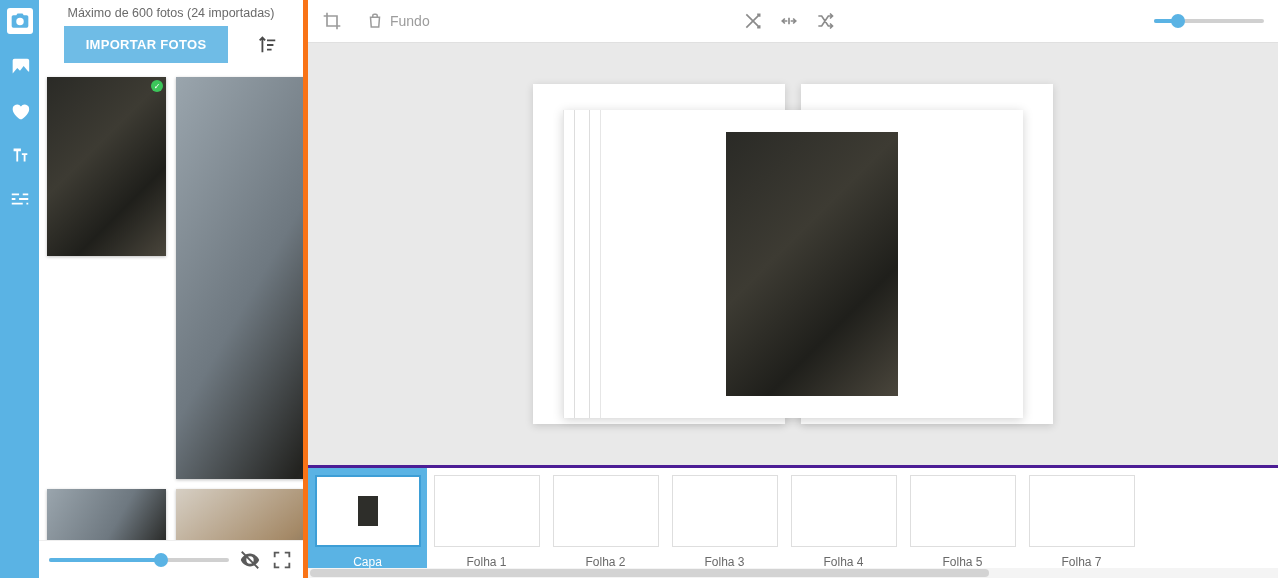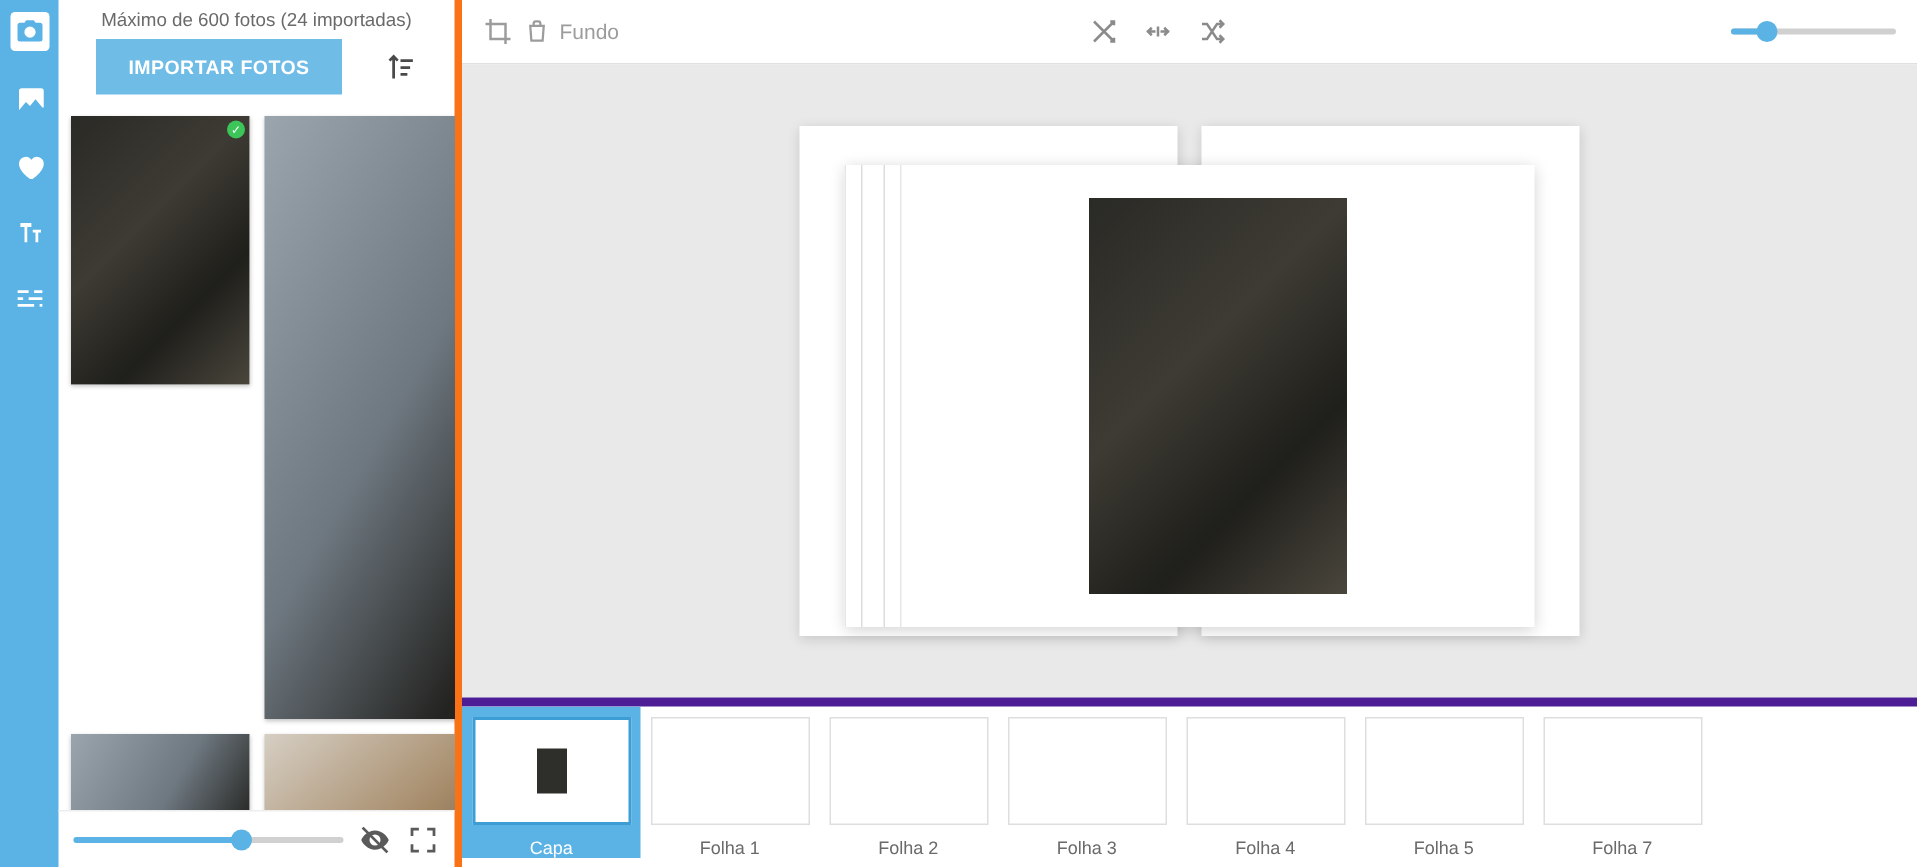--- a/index.html
+++ b/index.html
@@ -21,38 +21,38 @@
 .thumb.land{aspect-ratio:114/76}
 .thumb .used{position:absolute;top:3px;right:3px;width:12px;height:12px;background:#3cc65a;border-radius:50%;display:flex;align-items:center;justify-content:center}
 .thumb .used::after{content:"✓";color:#fff;font-size:8px}
 .side-foot{height:38px;display:flex;align-items:center;padding:0 10px;gap:10px;border-top:1px solid #eee}
 .mini-slider{flex:1;position:relative;height:4px;background:#d0d0d0;border-radius:2px}
 .mini-slider .fill{position:absolute;left:0;top:0;height:100%;background:#5ab3e4;border-radius:2px}
 .mini-slider .knob{position:absolute;top:50%;transform:translate(-50%,-50%);width:14px;height:14px;background:#5ab3e4;border-radius:50%}
 .foot-ico{width:22px;height:22px;color:#5a5a5a;cursor:pointer;display:flex;align-items:center;justify-content:center}
 .main{flex:1;display:flex;flex-direction:column;min-width:0}
 .toolbar{height:43px;display:flex;align-items:center;padding:0 14px;border-bottom:1px solid #e0e0e0;color:#9c9c9c}
-.toolbar .tool{display:flex;align-items:center;gap:6px;margin-right:7px;cursor:pointer}
+.toolbar .tool{display:flex;align-items:center;gap:6px;margin-right:24px;cursor:pointer}
 .toolbar .tool-label{font-size:14px}
 .toolbar .spacer{flex:1}
 .toolbar .ricon{width:20px;height:20px;margin:0 8px;cursor:pointer;color:#8b8b8b;display:flex;align-items:center;justify-content:center}
 .zoom-wrap{width:110px;margin-left:30px}
 .canvas{flex:1;background:#e9e9e9;display:flex;align-items:center;justify-content:center;overflow:hidden}
 .book-wrap{position:relative;width:520px;height:340px}
 .back-flap{position:absolute;left:0;top:0;width:252px;height:100%;background:#fff;box-shadow:0 2px 8px rgba(0,0,0,.15)}
 .front-flap{position:absolute;right:0;top:0;width:252px;height:100%;background:#fff;box-shadow:0 2px 8px rgba(0,0,0,.15)}
 .cover{position:absolute;left:30px;top:26px;width:460px;height:308px;background:#fff;box-shadow:0 2px 10px rgba(0,0,0,.18);display:flex}
 .cover-back{flex:1;position:relative}
 .cover-back .brand{position:absolute;right:14px;bottom:12px;font-size:8px;color:#7aa8c9;font-style:italic}
 .spine{width:38px;background:#fff;border-left:1px solid #e6e6e6;border-right:1px solid #e6e6e6;position:relative}
 .spine::before,.spine::after{content:"";position:absolute;top:0;bottom:0;width:1px;background:#ddd}
 .spine::before{left:10px}.spine::after{right:10px}
 .cover-front{flex:1;padding:10px;display:flex;align-items:center;justify-content:center}
 .cover-photo{width:172px;height:264px;background:#2e2e2a}
-.pages{height:113px;display:flex;flex-direction:row;border-top:6px solid #4c1d95}
+.pages{height:113px;display:flex;flex-direction:column;border-top:3px solid #4c1d95}
 .pages-track{flex:1;display:flex;gap:0;align-items:flex-start;overflow:hidden;padding:0}
 .page-card{width:119px;flex-shrink:0;display:flex;flex-direction:column;align-items:center;padding-top:7px;cursor:pointer}
 .page-card .pv{width:106px;height:72px;background:#fff;border:1px solid #dedede;display:flex;align-items:center;justify-content:center}
 .page-card .pv .mini{width:20px;height:30px;background:#2e2e2a}
 .page-card .lbl{font-size:12px;color:#6a6a6a;margin-top:8px}
 .page-card.selected{background:#5ab3e4}
 .page-card.selected .lbl{color:#fff}
 .page-card.selected .pv{border:2px solid #3d9ed6}
 .pages-scroll{height:10px;background:#f4f4f4;position:relative}
 .pages-scroll .bar{position:absolute;left:2px;top:1px;height:8px;width:70%;background:#d3d3d3;border-radius:4px}

